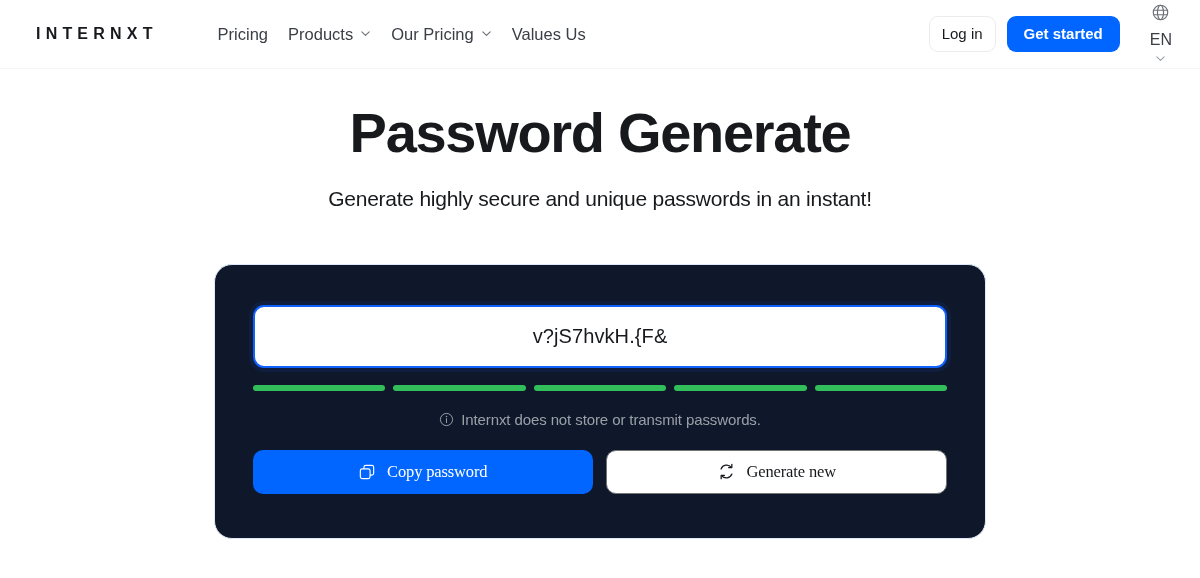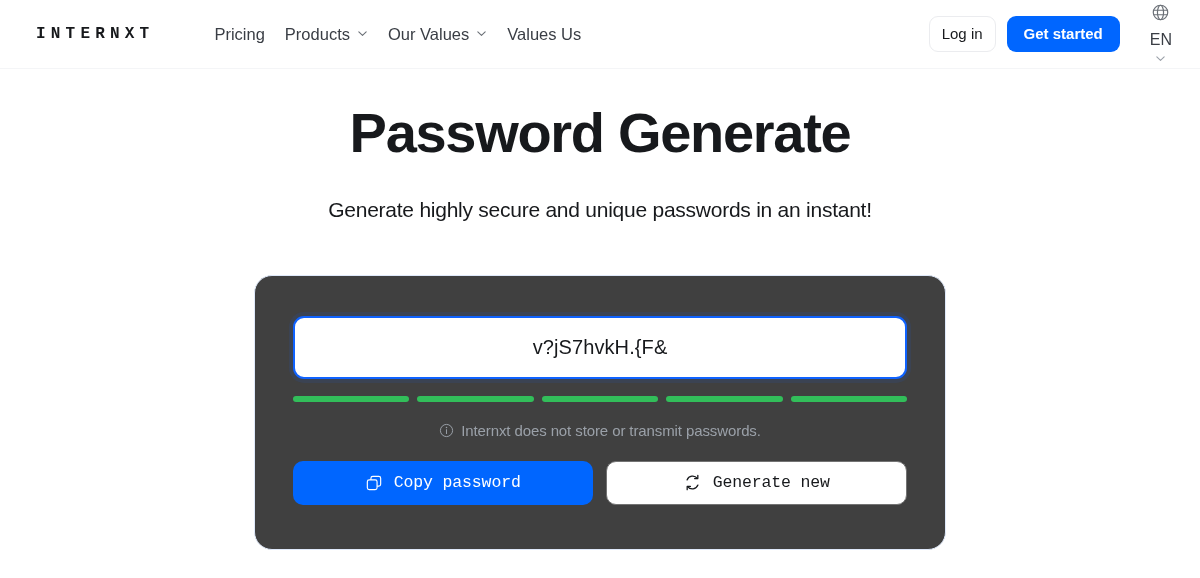--- a/index.html
+++ b/index.html
@@ -28,21 +28,20 @@
     padding: 0 28px 0 36px;
   }
 
   .brand {
     font-size: 16px;
     font-weight: 700;
     letter-spacing: 5.2px;
     color: #17191C;
     white-space: nowrap;
     margin-right: 60px;
-    font-family: Liberation Mono, monospace;
   }
 
   .nav-links {
     display: flex;
     align-items: center;
     gap: 20px;
   }
 
   .nav-link {
     display: flex;
@@ -120,37 +119,37 @@
 
   .page-title {
     font-size: 56px;
     font-weight: 700;
     letter-spacing: -1.3px;
     color: #17191C;
     line-height: 1.12;
   }
 
   .page-subtitle {
-    margin-top: 33px;
+    margin-top: 22px;
     font-size: 21px;
     font-weight: 500;
     color: #17191C;
     letter-spacing: -0.25px;
   }
 
   
   .card-wrap {
     display: flex;
     justify-content: center;
     margin-top: 53px;
   }
 
   .card {
-    width: 692px;
-    background: #404040;
+    width: 772px;
+    background: #0f172a;
     border: 1px solid #DFE9FA;
     border-radius: 18px;
     padding: 40px 38px 44px 38px;
   }
 
   .pw-field {
     height: 63px;
     background: #FFFFFF;
     border: 2px solid #0F62FE;
     border-radius: 11px;
@@ -203,21 +202,21 @@
 
   .btn-action {
     flex: 1;
     height: 44px;
     border-radius: 10px;
     display: flex;
     align-items: center;
     justify-content: center;
     gap: 11px;
     font-size: 16.5px;
-    font-family: Liberation Mono, monospace;
+    font-family: Liberation Serif, serif;
     font-weight: 500;
     cursor: pointer;
     letter-spacing: -0.15px;
   }
 
   .btn-copy {
     background: #0066FF;
     color: #FFFFFF;
     border: none;
   }
@@ -246,21 +245,21 @@
     <div class="nav-link">
       <span>Products</span>
       <span class="chev">
         <svg width="11" height="11" viewBox="0 0 12 12" fill="none">
           <path d="M2 4.3L6 8.1L10 4.3" stroke="#6B7077" stroke-width="1.2" stroke-linecap="round" stroke-linejoin="round"></path>
         </svg>
       </span>
     </div>
 
     <div class="nav-link">
-      <span>Our Values</span>
+      <span>Our Pricing</span>
       <span class="chev">
         <svg width="11" height="11" viewBox="0 0 12 12" fill="none">
           <path d="M2 4.3L6 8.1L10 4.3" stroke="#6B7077" stroke-width="1.2" stroke-linecap="round" stroke-linejoin="round"></path>
         </svg>
       </span>
     </div>
 
     <div class="nav-link">
       <span>Values Us</span>
     </div>

